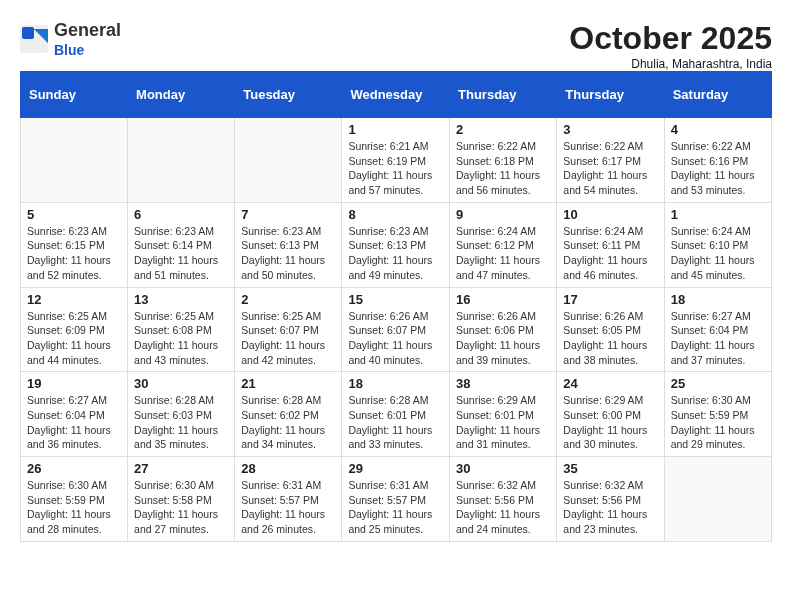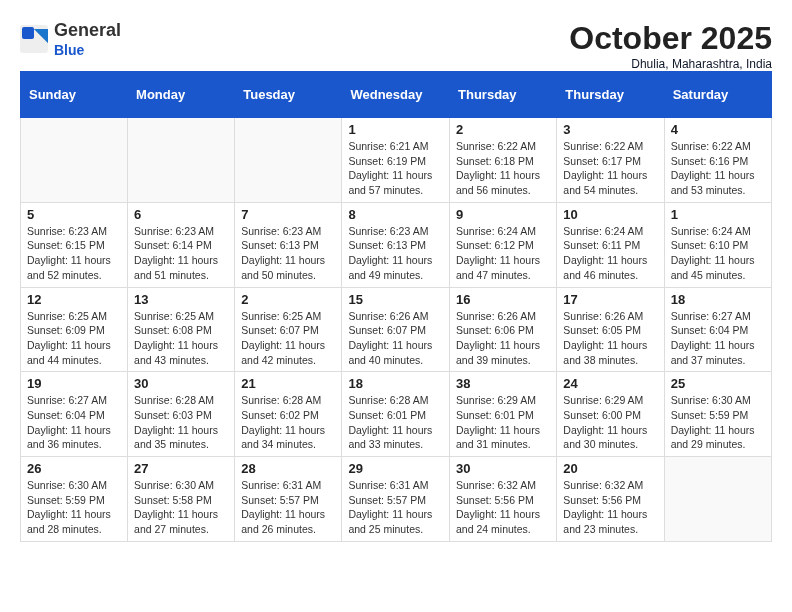--- a/index.html
+++ b/index.html
@@ -334,21 +334,21 @@
 and 25 minutes.</div>
         </td>
         <td>
           <span class="day-number">30</span>
           <div class="day-info" style="white-space: pre-line;">Sunrise: 6:32 AM
 Sunset: 5:56 PM
 Daylight: 11 hours
 and 24 minutes.</div>
         </td>
         <td>
-          <span class="day-number">20</span>
+          <span class="day-number">35</span>
           <div class="day-info" style="white-space: pre-line;">Sunrise: 6:32 AM
 Sunset: 5:56 PM
 Daylight: 11 hours
 and 23 minutes.</div>
         </td>
         <td class="empty"></td>
       </tr>
     </tbody>
 </table>
 

